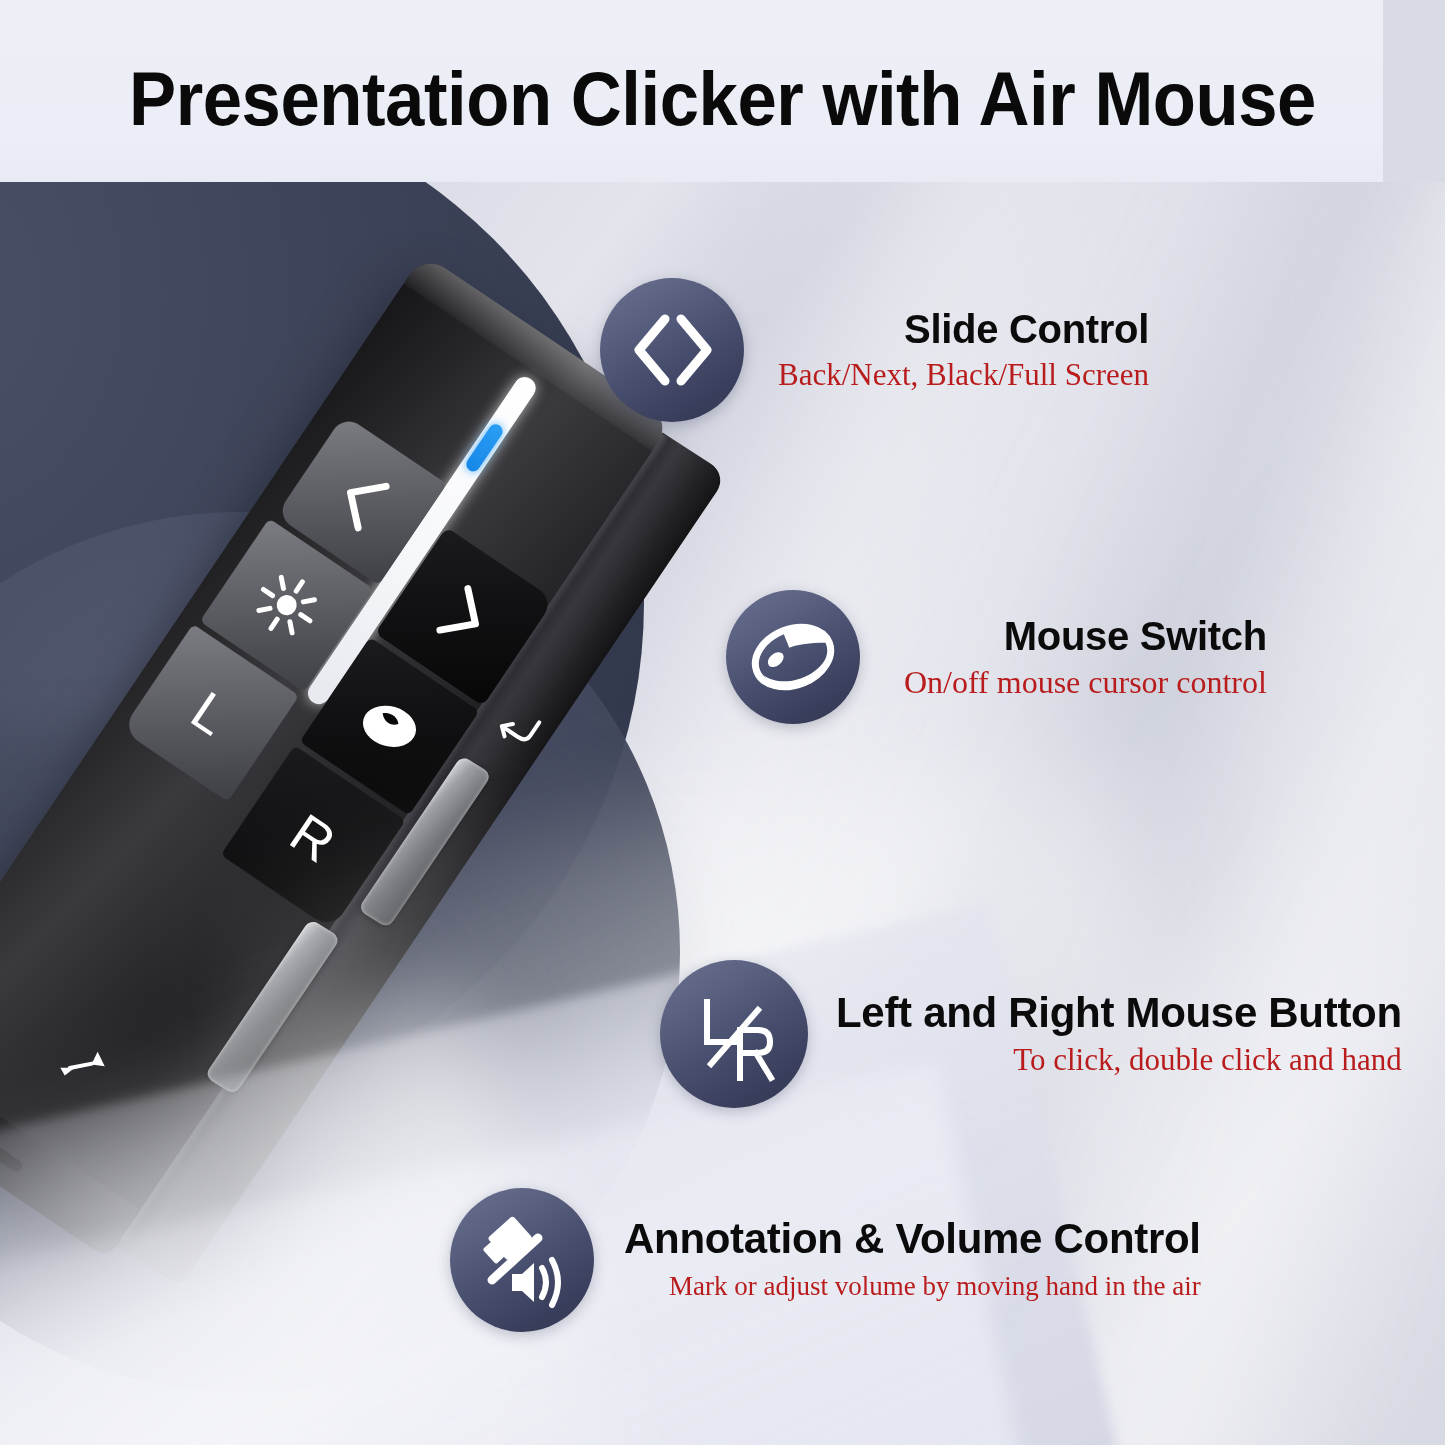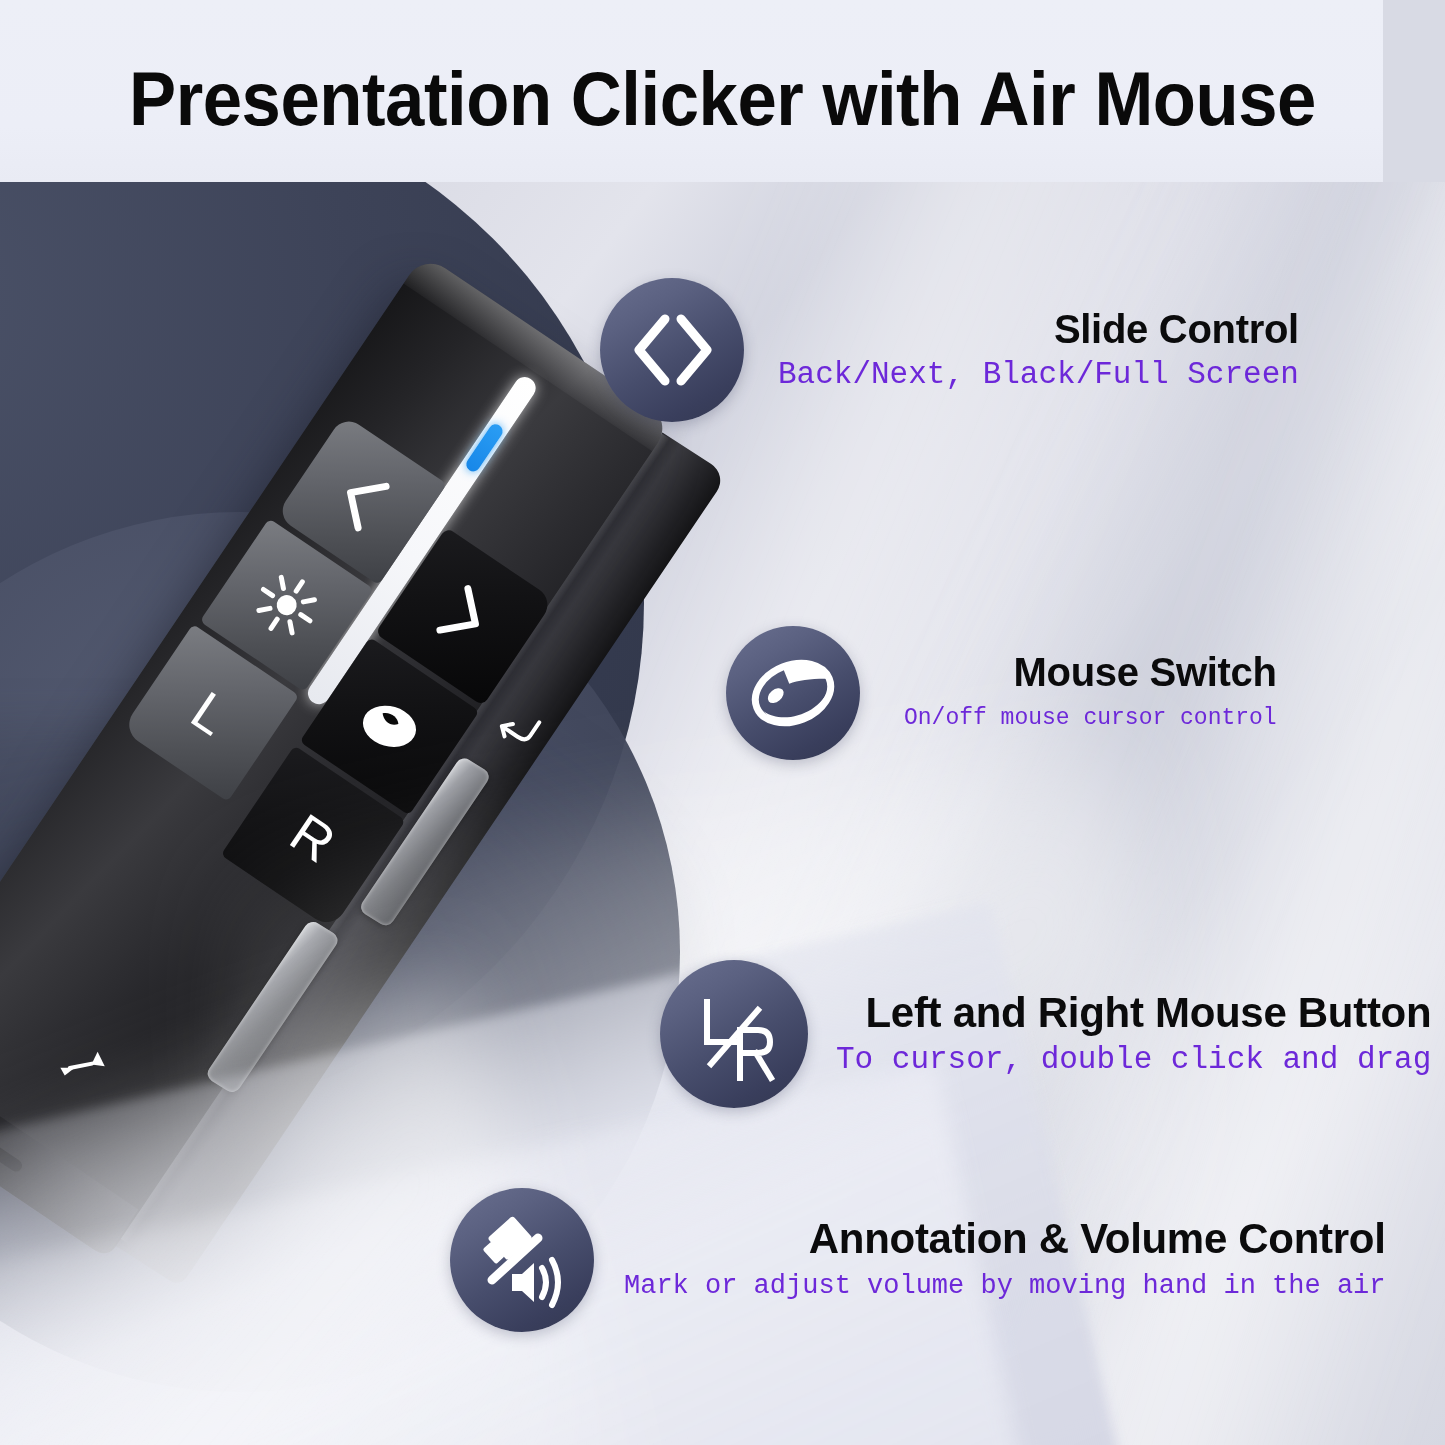--- a/index.html
+++ b/index.html
@@ -294,38 +294,38 @@
     text-align: right;
   }
   .callout-title {
     font-family: "Liberation Sans", sans-serif;
     font-weight: bold;
     color: #0b0b0c;
     letter-spacing: -0.3px;
     white-space: nowrap;
   }
   .callout-sub {
-    font-family: Liberation Mono, monospace;
+    font-family: Liberation Serif, serif;
     font-weight: normal;
-    color: #6d28d9;
+    color: #b91c1c;
     white-space: nowrap;
   }
 
   
   #callout-slide        { left: 600px; top: 278px; }
   #callout-slide .callout-icon { width: 144px; height: 144px; }
   #callout-slide .callout-text { margin-left: 34px; }
   #callout-slide .callout-title { font-size: 40px; line-height: 48px; }
   #callout-slide .callout-sub   { font-size: 31px; line-height: 40px; margin-top: 2px; }
 
-  #callout-mouse        { left: 726px; top: 626px; }
+  #callout-mouse        { left: 726px; top: 590px; }
   #callout-mouse .callout-icon { width: 134px; height: 134px; }
   #callout-mouse .callout-text { margin-left: 44px; }
   #callout-mouse .callout-title { font-size: 40px; line-height: 48px; }
-  #callout-mouse .callout-sub   { font-size: 23px; line-height: 40px; margin-top: 2px; }
+  #callout-mouse .callout-sub   { font-size: 32px; line-height: 40px; margin-top: 2px; }
 
   #callout-lr           { left: 660px; top: 960px; }
   #callout-lr .callout-icon { width: 148px; height: 148px; }
   #callout-lr .callout-text { margin-left: 28px; }
   #callout-lr .callout-title { font-size: 42px; line-height: 50px; }
   #callout-lr .callout-sub   { font-size: 31px; line-height: 40px; margin-top: 2px; }
 
   #callout-annotation   { left: 450px; top: 1188px; }
   #callout-annotation .callout-icon { width: 144px; height: 144px; }
   #callout-annotation .callout-text { margin-left: 30px; }
@@ -474,21 +474,21 @@
   <div class="callout" id="callout-lr">
     <div class="callout-icon">
       <svg width="104" height="104" viewBox="0 0 104 104" fill="none">
         <path d="M25 20 L25 60 L55 60" stroke="#fff" stroke-width="6" stroke-linecap="square" fill="none"></path>
         <line x1="76" y1="28" x2="29" y2="82" stroke="#fff" stroke-width="6" stroke-linecap="square"></line>
         <path d="M58 96 L58 48 L76 48 Q88 48 88 60 Q88 71 76 71 L58 71 M74 71 L89 96" stroke="#fff" stroke-width="6" stroke-linecap="square" stroke-linejoin="miter" fill="none"></path>
       </svg>
     </div>
     <div class="callout-text">
       <div class="callout-title">Left and Right Mouse Button</div>
-      <div class="callout-sub">To cursor, double click and drag</div>
+      <div class="callout-sub">To click, double click and hand</div>
     </div>
   </div>
 
   <div class="callout" id="callout-annotation">
     <div class="callout-icon">
       <svg width="100" height="100" viewBox="0 0 100 100" fill="none">
         <g transform="rotate(-42 42 34)">
           <rect x="26" y="12" width="34" height="30" rx="3" fill="#fff"></rect>
           <rect x="15" y="17" width="12" height="20" rx="2" fill="#fff"></rect>
         </g>

